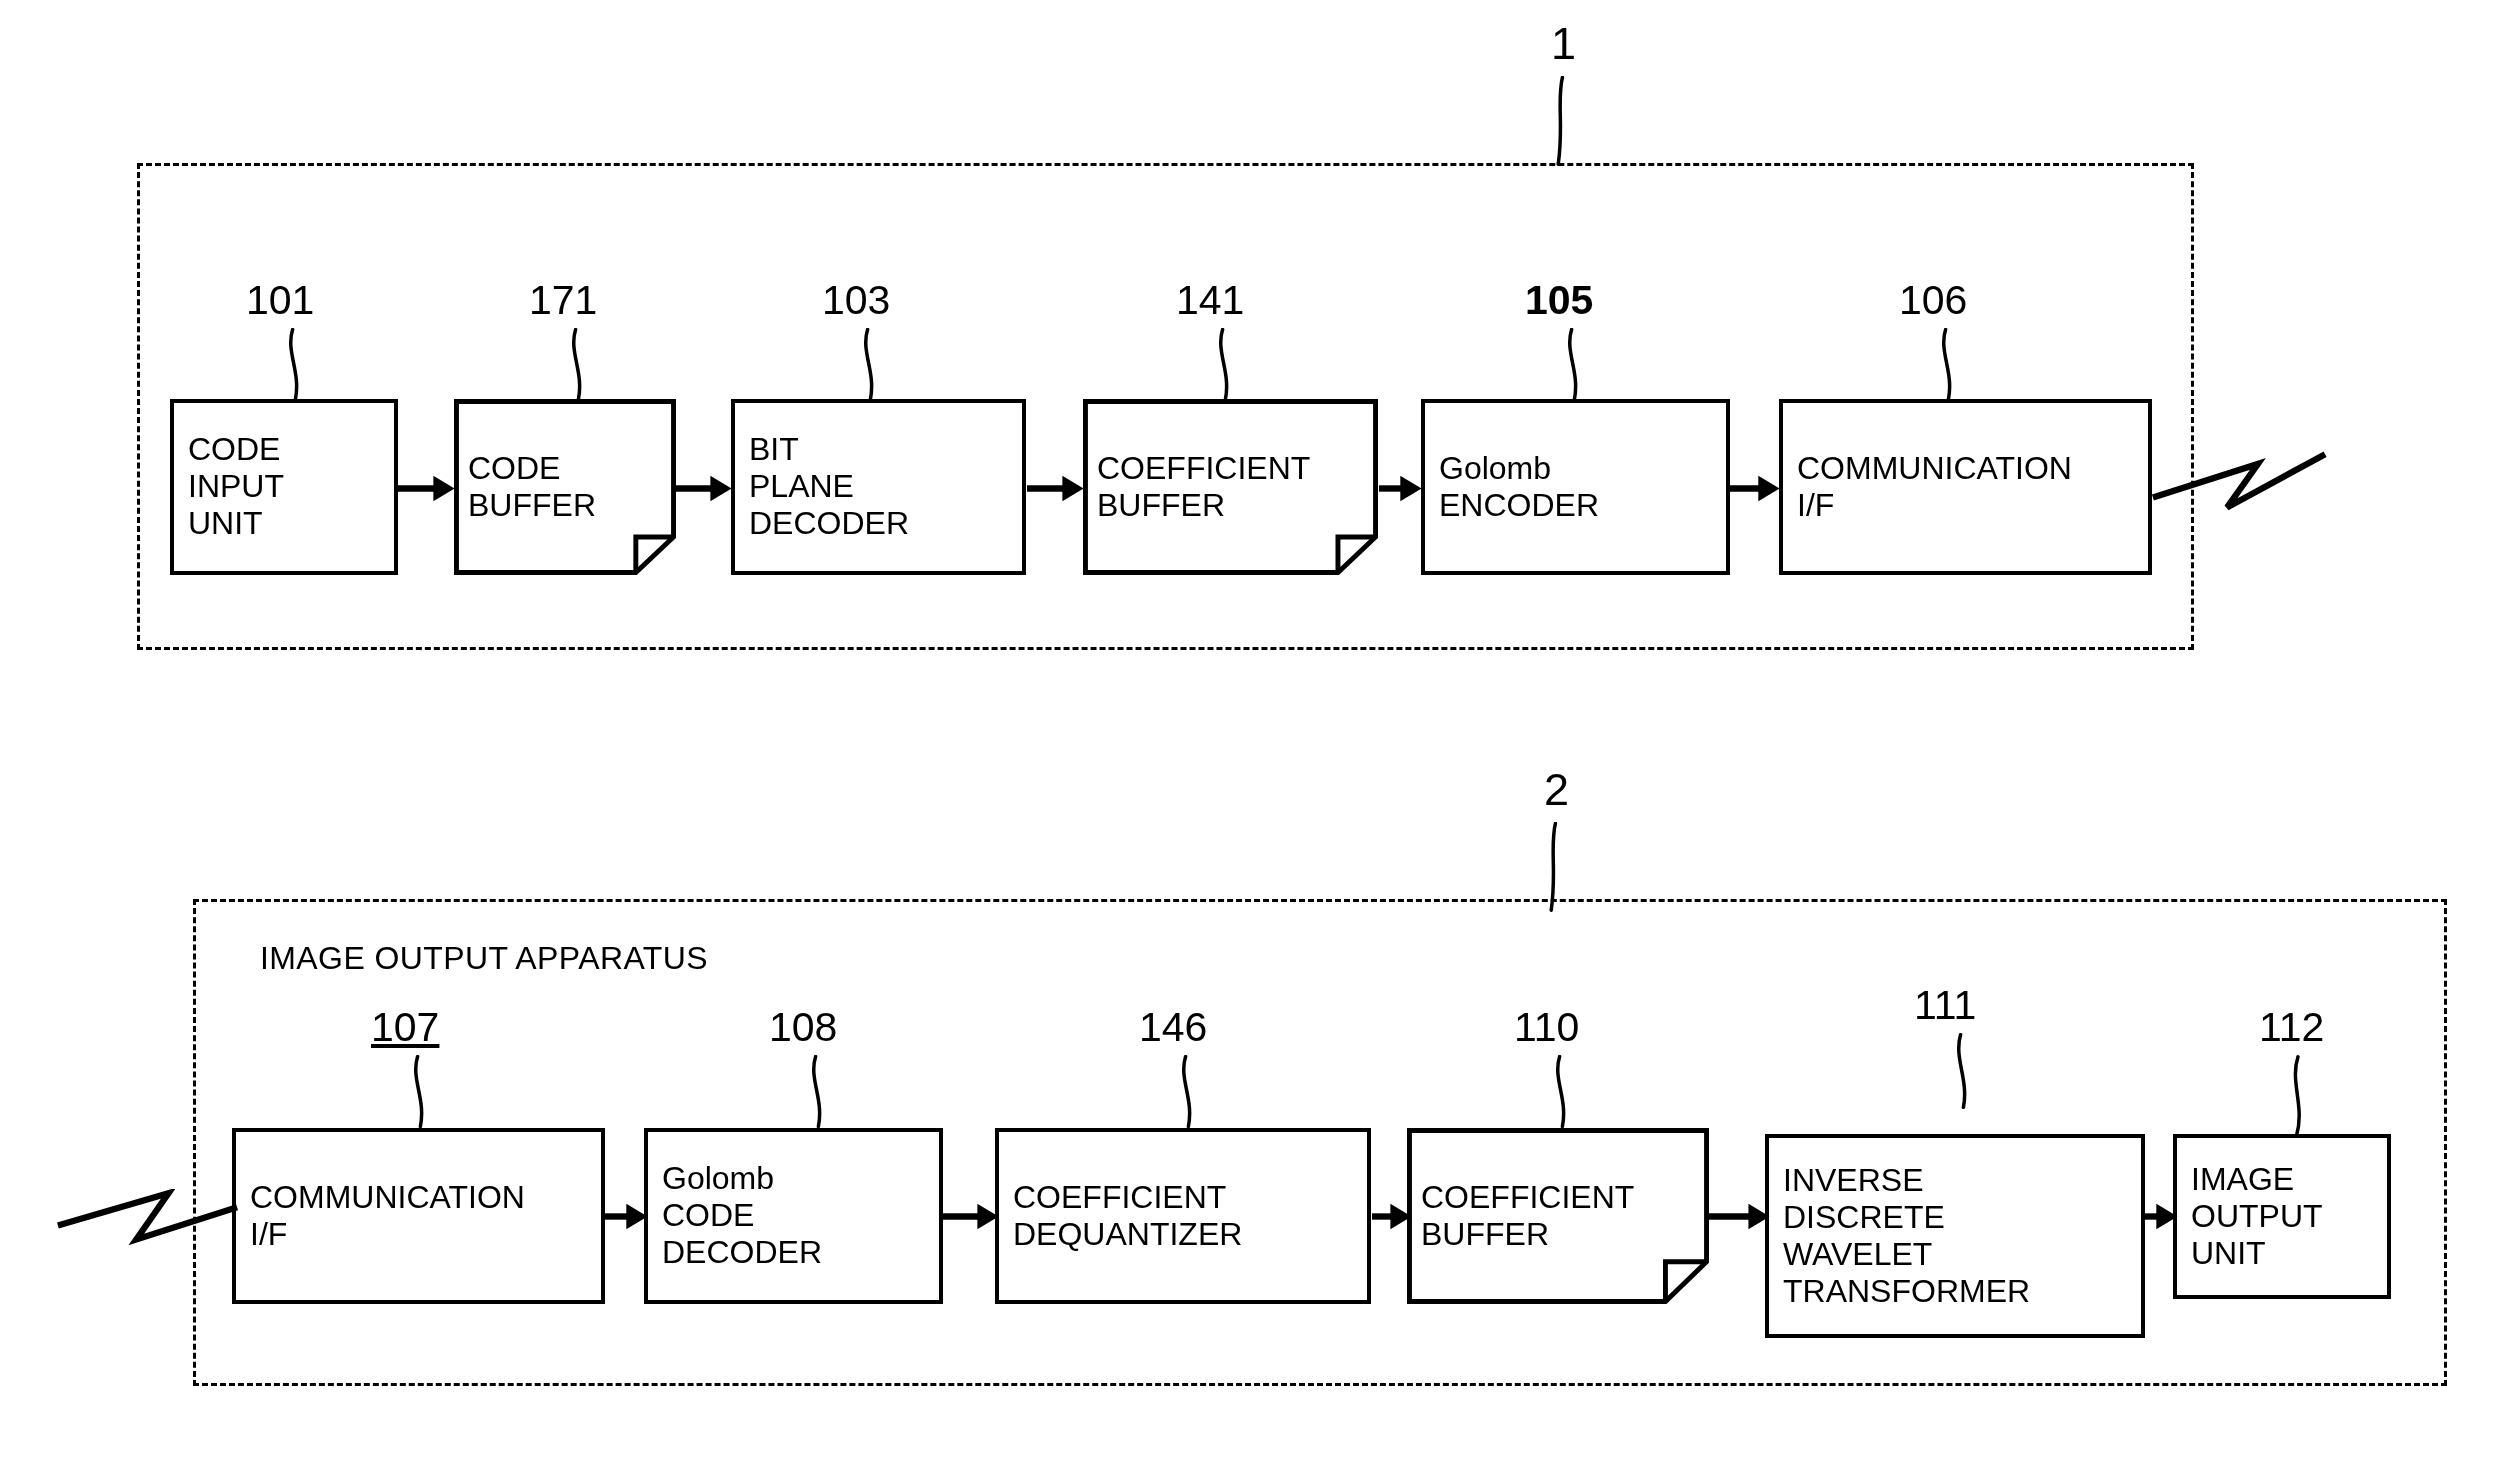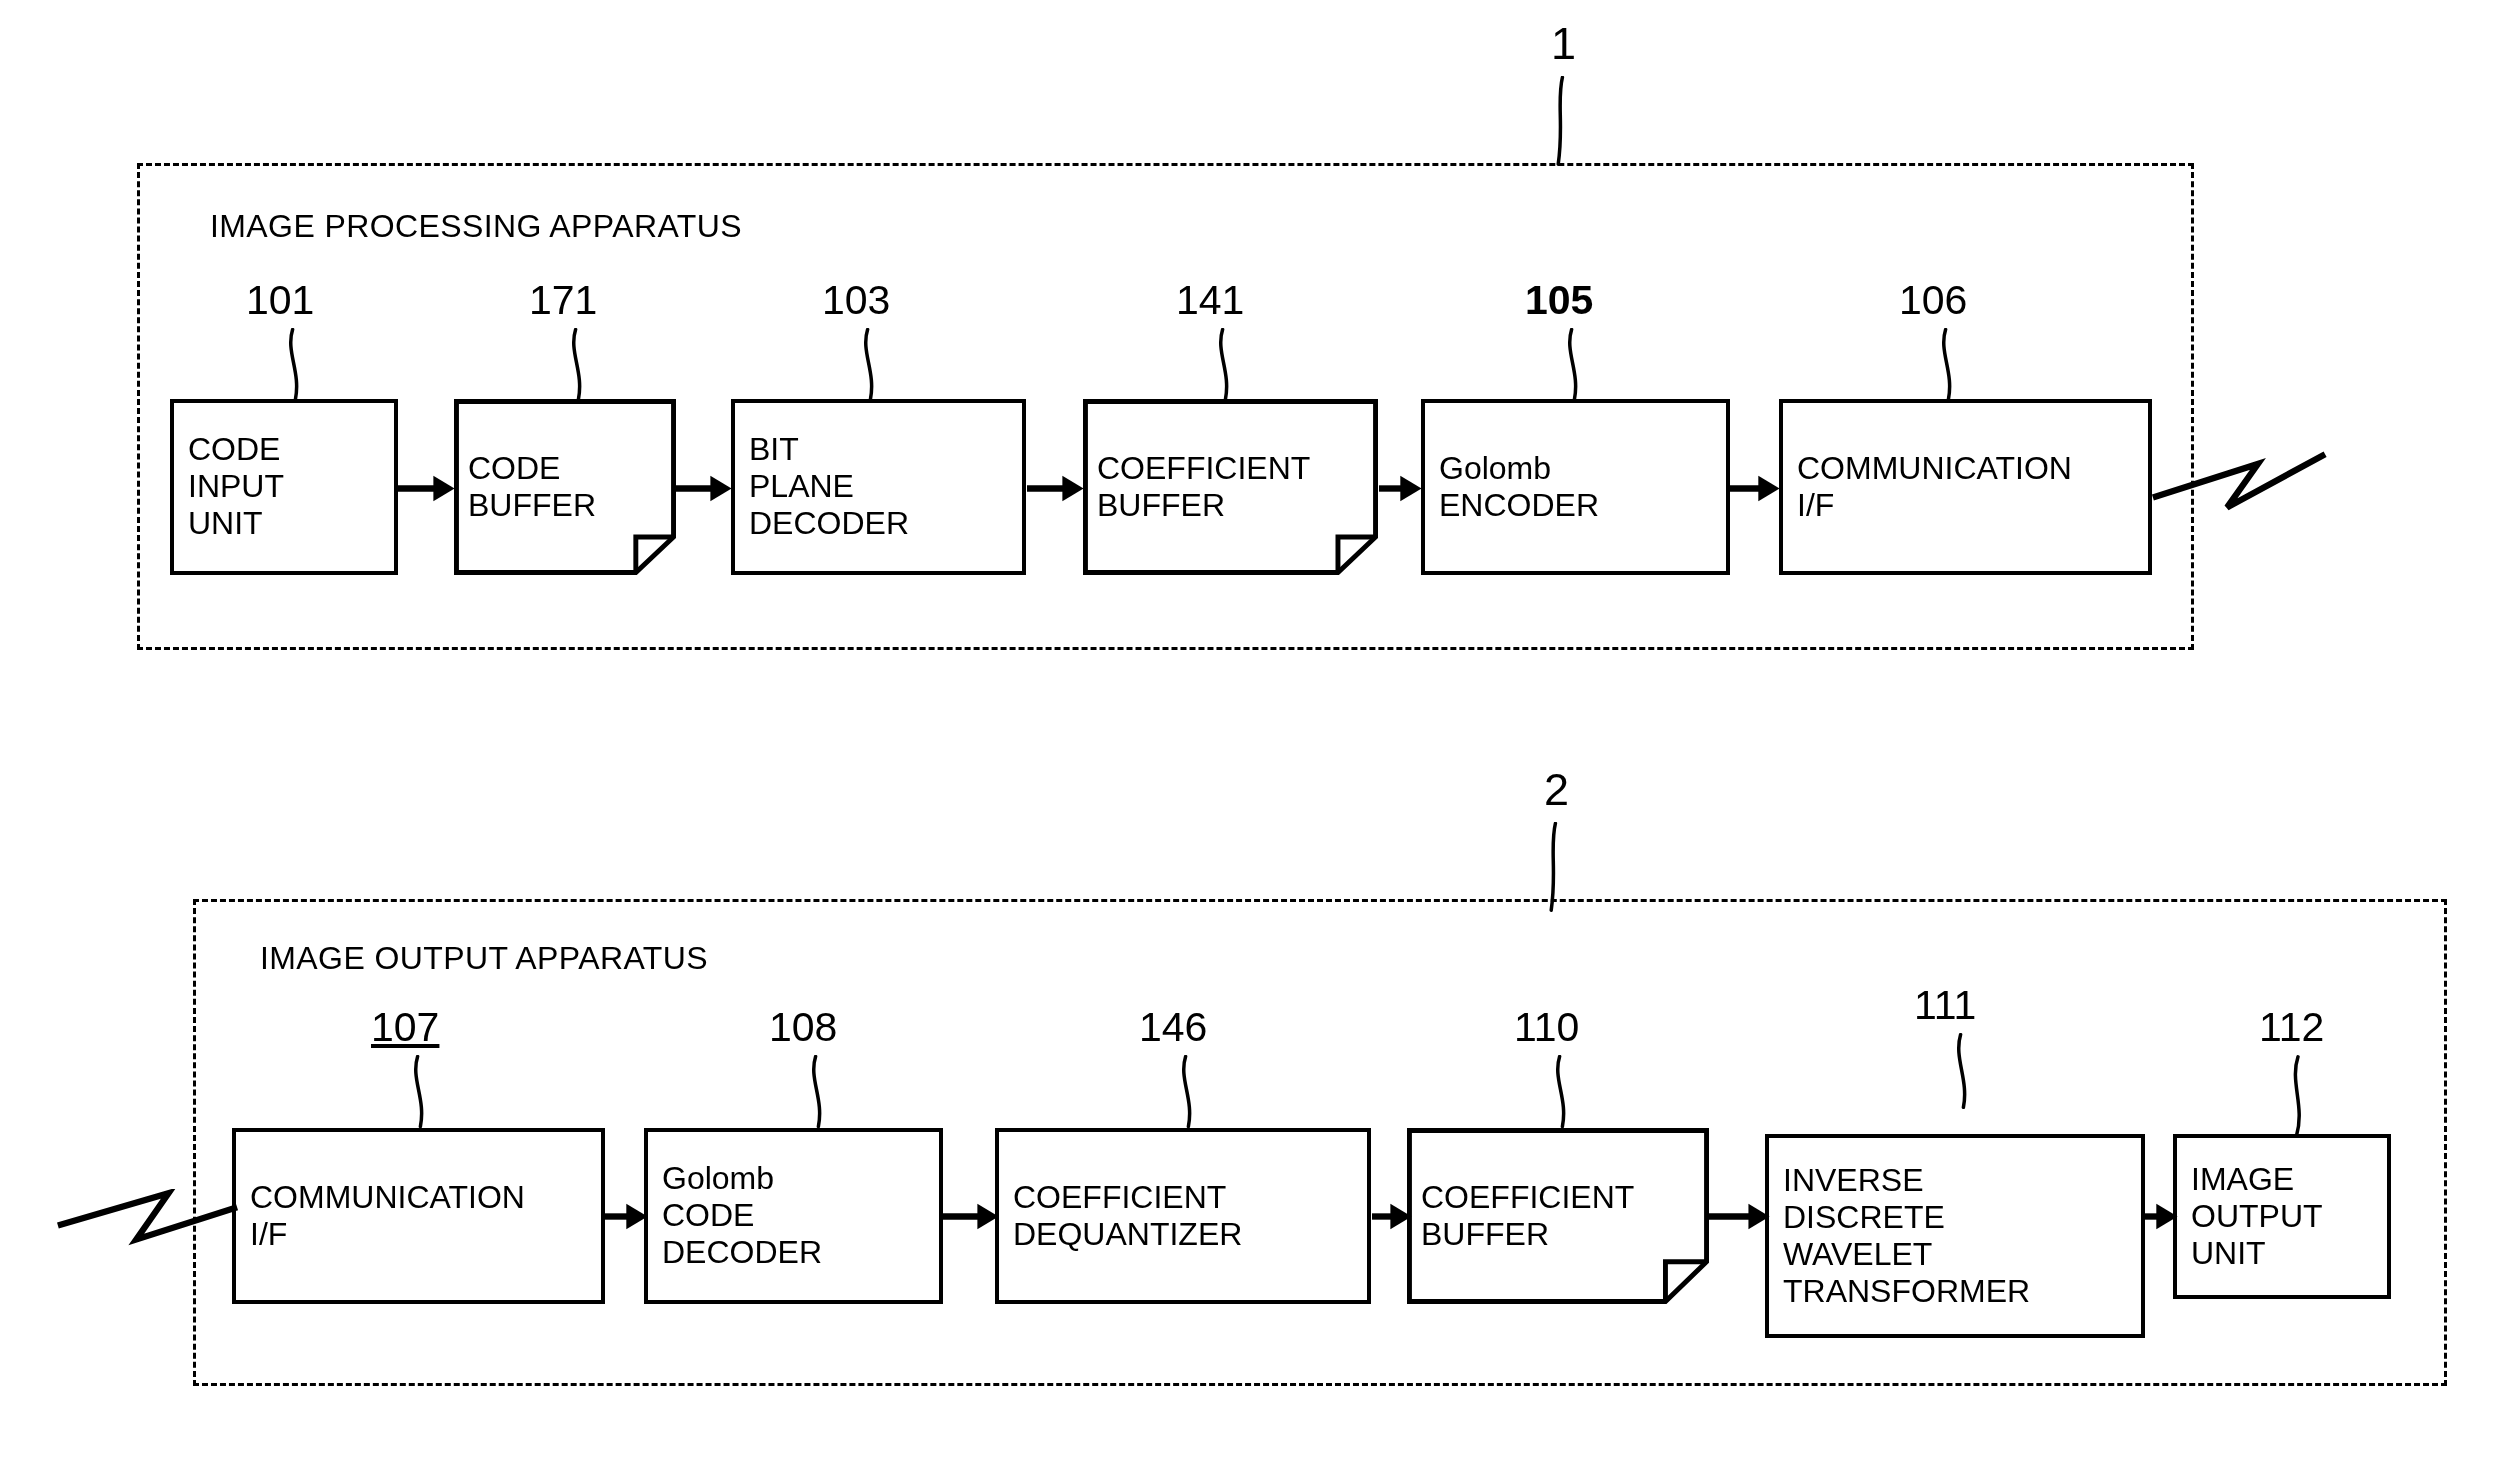--- a/index.html
+++ b/index.html
@@ -107,21 +107,20 @@
 <div id="canvas">
 
   <div class="outer-ref" style="left:1551px; top:21px;">1</div>
   <div class="leader" style="left:1540px; top:76px;">
     <svg width="42" height="91" viewBox="0 0 60 130">
       <path d="M32 2 C 24 36, 34 72, 26 126" stroke="#000" stroke-width="5" fill="none" stroke-linecap="round"></path>
     </svg>
   </div>
 
   <div class="apparatus" style="left:137px; top:163px; width:2057px; height:487px;"></div>
-  <div class="apparatus-title" style="left:210px; top:210px;">IMAGE PROCESSING APPARATUS</div>
 
   <div class="refnum" style="left:246px; top:280px;text-align:center;">101</div>
   <div class="leader" style="left:280px; top:328px;">
     <svg width="35" height="73" viewBox="0 0 50 104">
         <path d="M18 2 C 8 34, 30 62, 22 102" stroke="#000" stroke-width="5" fill="none" stroke-linecap="round"></path>
       </svg>
   </div>
 
   <div class="refnum" style="left:529px; top:280px;">171</div>
   <div class="leader" style="left:563px; top:328px;">

